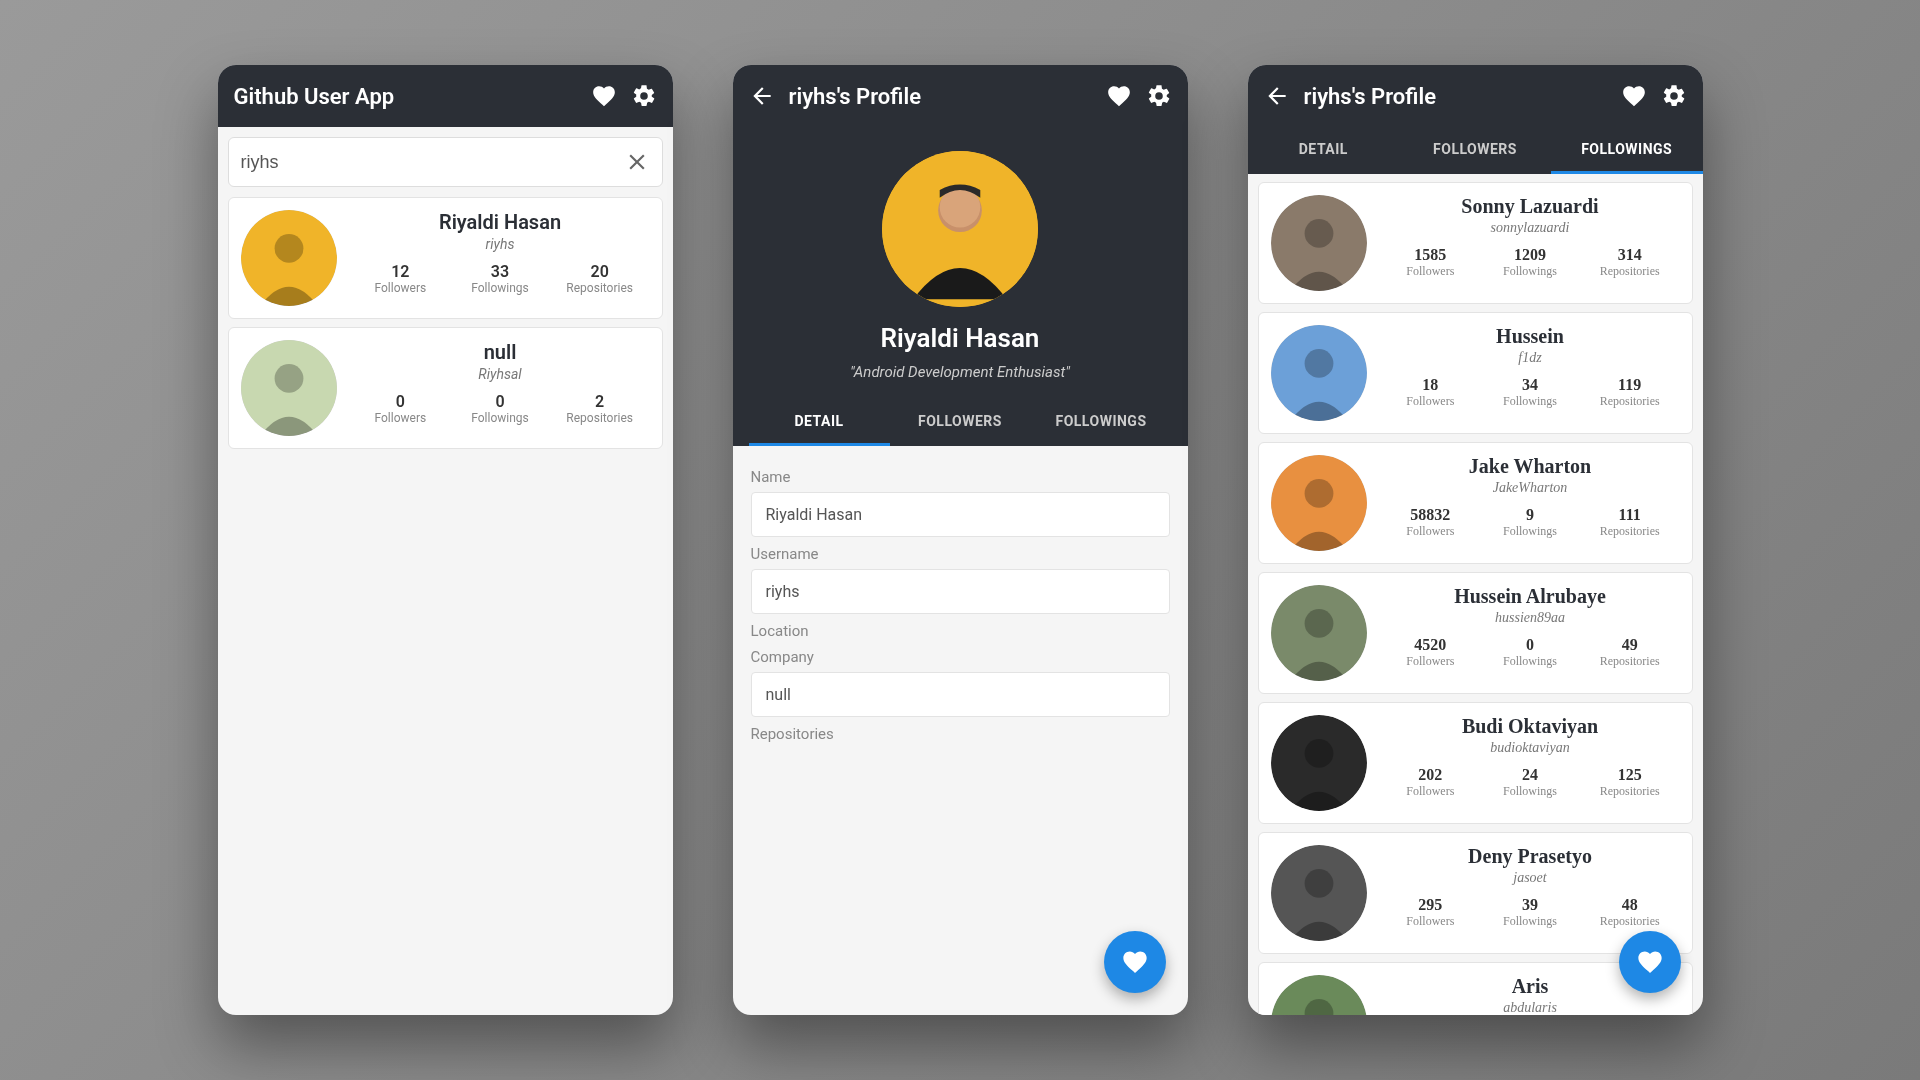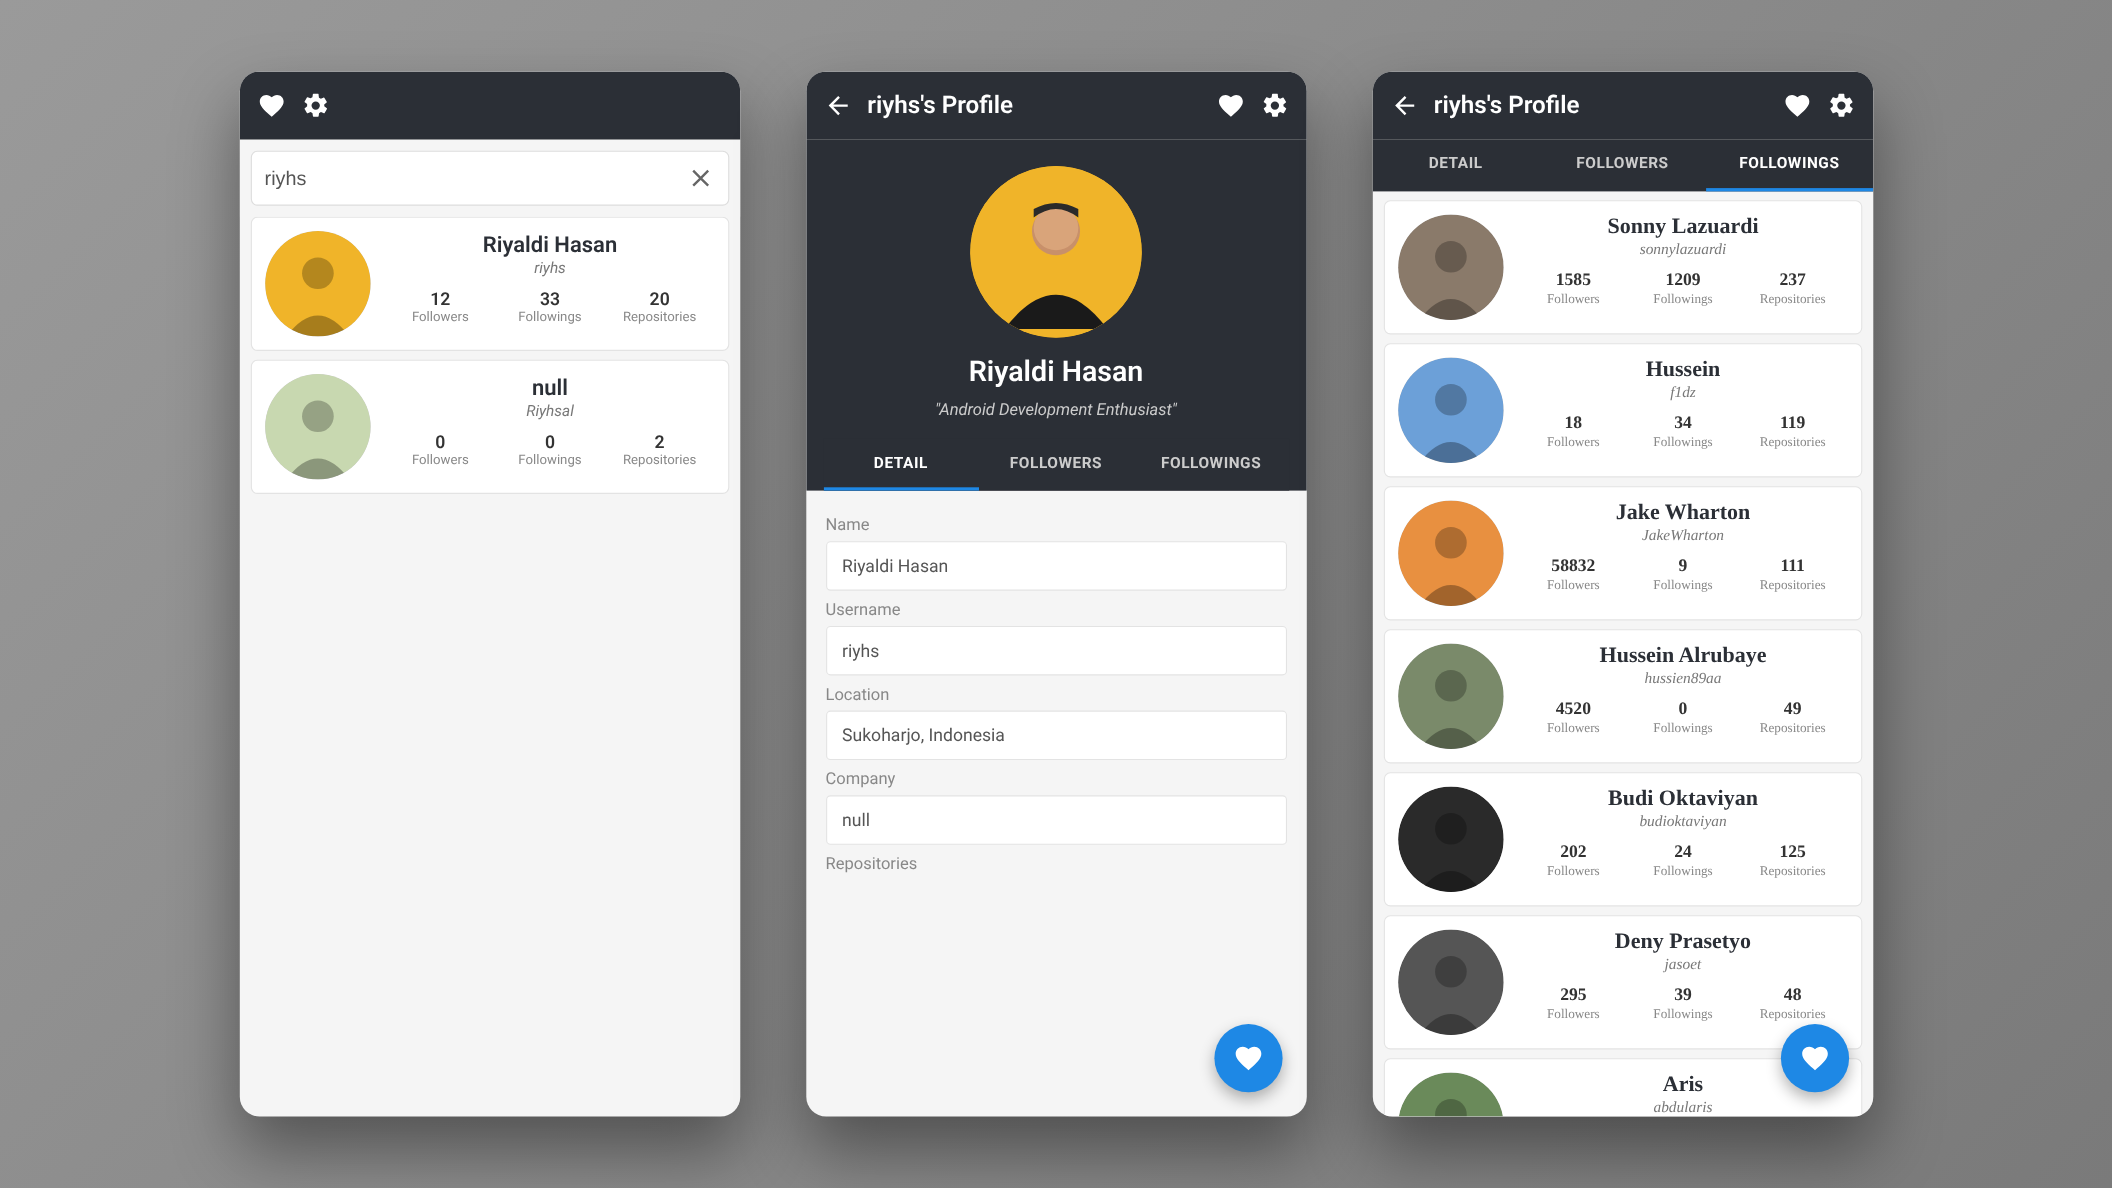--- a/index.html
+++ b/index.html
@@ -146,20 +146,21 @@
 }
 .fab svg { width: 28px; height: 28px; }
 .tabs-light { background: #2b2f36; display: flex; }
 .list-body { flex: 1; overflow: hidden; padding: 8px 10px; display: flex; flex-direction: column; gap: 8px; font-family: Liberation Serif, serif; }
 </style>
 </head>
 <body>
 
 <div class="phone">
   <div class="appbar">
+    <div class="appbar-title">Github User App</div>
     <div class="icon">
       <svg viewBox="0 0 24 24" fill="currentColor">
           <path d="M12 21.35l-1.45-1.32C5.4 15.36 2 12.28 2 8.5 2 5.42 4.42 3 7.5 3c1.74 0 3.41.81 4.5 2.09C13.09 3.81 14.76 3 16.5 3 19.58 3 22 5.42 22 8.5c0 3.78-3.4 6.86-8.55 11.54L12 21.35z"></path>
         </svg>
     </div>
     <div class="icon">
       <svg viewBox="0 0 24 24" fill="currentColor">
           <path d="M19.14 12.94c.04-.3.06-.61.06-.94s-.02-.64-.07-.94l2.03-1.58a.5.5 0 00.12-.64l-1.92-3.32a.5.5 0 00-.61-.22l-2.39.96a7.03 7.03 0 00-1.62-.94l-.36-2.54A.5.5 0 0013.9 2h-3.8a.5.5 0 00-.49.42l-.36 2.54c-.59.24-1.13.56-1.62.94l-2.39-.96a.5.5 0 00-.61.22L2.71 8.48a.5.5 0 00.12.64l2.03 1.58c-.05.3-.07.63-.07.94s.02.64.07.94l-2.03 1.58a.5.5 0 00-.12.64l1.92 3.32c.14.24.43.34.68.22l2.39-.96c.49.38 1.03.7 1.62.94l.36 2.54c.04.24.25.42.49.42h3.8c.24 0 .45-.18.49-.42l.36-2.54c.59-.24 1.13-.56 1.62-.94l2.39.96c.25.12.54.02.68-.22l1.92-3.32a.5.5 0 00-.12-.64l-2.03-1.58zM12 15.5A3.5 3.5 0 1112 8.5a3.5 3.5 0 010 7z"></path>
         </svg>
     </div>
@@ -264,21 +265,20 @@
         <div class="tab ">FOLLOWERS</div>
         <div class="tab ">FOLLOWINGS</div>
       </div>
   </div>
   <div class="detail-body" id="s2-fields">
       <div class="field-label">Name</div>
    <div class="field-box">Riyaldi Hasan</div>
       <div class="field-label">Username</div>
    <div class="field-box">riyhs</div>
       <div class="field-label">Location</div>
-   <div class="field-box">Sukoharjo, Indonesia</div>
       <div class="field-label">Company</div>
    <div class="field-box">null</div>
       <div class="field-label">Repositories</div>
     </div>
   <div class="fab">
     <svg viewBox="0 0 24 24" fill="currentColor">
         <path d="M12 21.35l-1.45-1.32C5.4 15.36 2 12.28 2 8.5 2 5.42 4.42 3 7.5 3c1.74 0 3.41.81 4.5 2.09C13.09 3.81 14.76 3 16.5 3 19.58 3 22 5.42 22 8.5c0 3.78-3.4 6.86-8.55 11.54L12 21.35z"></path>
       </svg>
   </div>
 </div>
@@ -320,21 +320,21 @@
       <div class="stats">
         <div class="stat">
               <div class="stat-num">1585</div>
               <div class="stat-label">Followers</div>
             </div>
         <div class="stat">
               <div class="stat-num">1209</div>
               <div class="stat-label">Followings</div>
             </div>
         <div class="stat">
-              <div class="stat-num">237</div>
+              <div class="stat-num">314</div>
               <div class="stat-label">Repositories</div>
             </div>
       </div>
     </div>
   </div>
       <div class="user-card">
     <div class="avatar"><svg viewBox="0 0 100 100">
             <circle cx="50" cy="50" r="50" fill="#6ca0d8"></circle>
             <circle cx="50" cy="40" r="15" fill="rgba(0,0,0,0.25)"></circle>
             <path d="M20 100 Q50 60 80 100 Z" fill="rgba(0,0,0,0.3)"></path>

